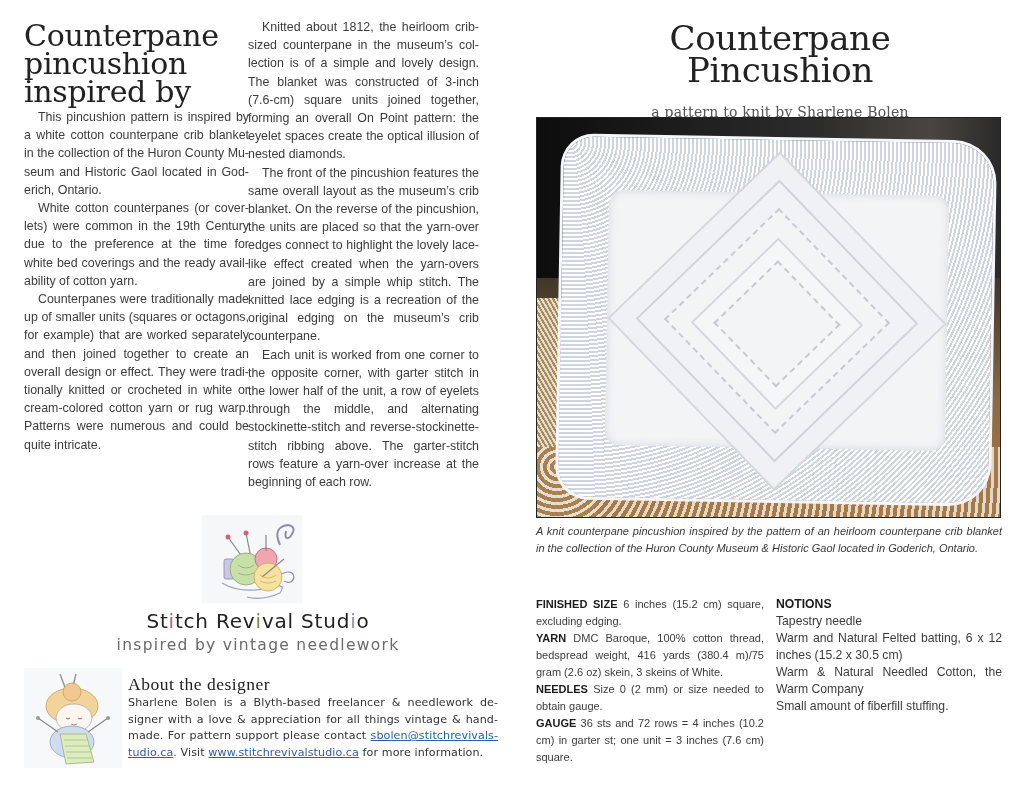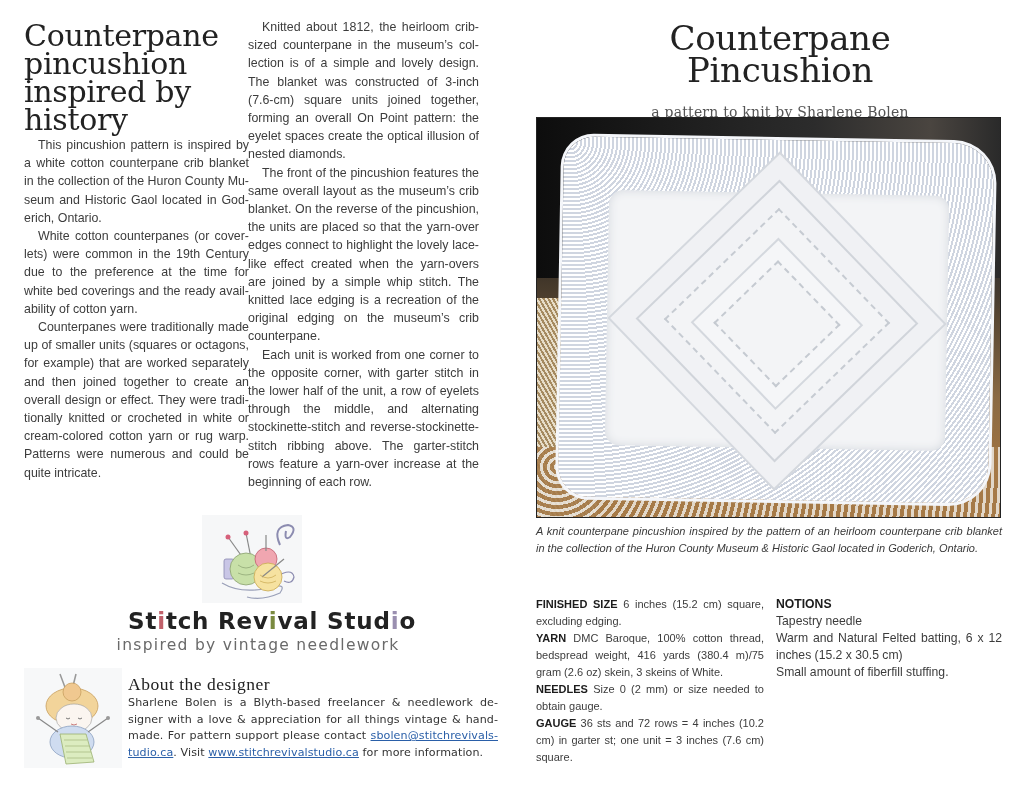--- a/index.html
+++ b/index.html
@@ -43,41 +43,40 @@
   .caption { position: absolute; left: 536px; top: 523px; width: 466px; font-style: italic; font-size: 11px; line-height: 16.8px; color: #3a3a3a; text-align: justify; }
 
   .specs { position: absolute; left: 536px; top: 596px; width: 228px; font-size: 11px; line-height: 17px; color: #3c3c3c; text-align: justify; }
   .specs b { color: #1c1c1c; font-weight: bold; }
   .notions { position: absolute; left: 776px; top: 596px; width: 226px; font-size: 12.2px; line-height: 17px; color: #3c3c3c; text-align: justify; }
   .notions .nh { font-weight: bold; color: #1c1c1c; }
 
   
   .logo-art { position: absolute; left: 202px; top: 515px; width: 100px; height: 88px; background: #f6f7f8; }
   .brand { position: absolute; left: 100px; top: 606px; width: 316px; text-align: center; }
-  .brand .name { font-family: "DejaVu Sans", sans-serif; font-size: 23px; line-height: 30px; color: #222; letter-spacing: 0.8px; font-weight: bold; text-align: right; }
+  .brand .name { font-family: "DejaVu Sans", sans-serif; font-size: 20px; line-height: 30px; color: #222; letter-spacing: 0.8px; font-weight: normal; }
   .brand .name .i1 { color: #c0606a; }
   .brand .name .i2 { color: #7a8a40; }
   .brand .name .i3 { color: #9a8fb0; }
   .brand .tag { font-family: "DejaVu Sans", sans-serif; font-size: 15.5px; line-height: 18px; color: #6a6a6a; letter-spacing: 1.3px; font-weight: normal; }
 
   .designer-art { position: absolute; left: 24px; top: 668px; width: 98px; height: 100px; background: #f7f8f9; }
   .about { position: absolute; left: 128px; top: 673px; width: 370px; }
   .about .ah { font-family: Liberation Serif, serif; font-size: 17.5px; line-height: 22px; color: #222; letter-spacing: 0.5px; }
   .about .ab { font-family: "DejaVu Sans", sans-serif; font-size: 11.1px; line-height: 16.6px; color: #333; text-align: justify; letter-spacing: 0.1px; }
   .about a { color: #2a5fa8; text-decoration: underline; }
 </style>
 </head>
 <body>
 
 <div class="col col1">
   <h1 class="headline">
     <span>Counterpane</span>
     <span>pincushion</span>
     <span>inspired by</span>
-    <span>history</span>
   </h1>
   <p>This pincushion pattern is inspired by a white cotton counterpane crib blanket in the collection of the Huron County Mu­seum and Historic Gaol located in God­erich, Ontario.</p>
   <p>White cotton counterpanes (or cover­lets) were common in the 19th Century due to the preference at the time for white bed coverings and the ready avail­ability of cotton yarn.</p>
   <p>Counterpanes were traditionally made up of smaller units (squares or octagons, for example) that are worked separate­ly and then joined together to create an overall design or effect. They were tradi­tionally knitted or crocheted in white or cream-colored cotton yarn or rug warp. Patterns were numerous and could be quite intricate.</p>
 </div>
 
 <div class="col col2">
   <p>Knitted about 1812, the heirloom crib-sized counterpane in the museum’s col­lection is of a simple and lovely design. The blanket was constructed of 3-inch (7.6-cm) square units joined together, forming an overall On Point pattern: the eyelet spaces create the optical illusion of nested diamonds.</p>
   <p>The front of the pincushion features the same overall layout as the museum’s crib blanket. On the reverse of the pin­cushion, the units are placed so that the yarn-over edges connect to highlight the lovely lace-like effect created when the yarn-overs are joined by a simple whip stitch. The knitted lace edging is a recre­ation of the original edging on the muse­um’s crib counterpane.</p>
   <p>Each unit is worked from one corner to the opposite corner, with garter stitch in the lower half of the unit, a row of eye­lets through the middle, and alternating stockinette-stitch and reverse-stock­inette-stitch ribbing above. The gar­ter-stitch rows feature a yarn-over in­crease at the beginning of each row.</p>
@@ -152,14 +151,15 @@
   <div><b>FINISHED SIZE</b><span> 6 inches (15.2 cm) square, excluding edging.</span></div>
   <div><b>YARN</b><span> DMC Baroque, 100% cotton thread, bedspread weight, 416 yards (380.4 m)/75 gram (2.6 oz) skein, 3 skeins of White.</span></div>
   <div><b>NEEDLES</b><span> Size 0 (2 mm) or size needed to obtain gauge.</span></div>
   <div><b>GAUGE</b><span> 36 sts and 72 rows = 4 inches (10.2 cm) in garter st; one unit = 3 inches (7.6 cm) square.</span></div>
 </div>
 
 <div class="notions">
   <div class="nh">NOTIONS</div>
   <div>Tapestry needle</div>
   <div>Warm and Natural Felted batting, 6 x 12 inches (15.2 x 30.5 cm)</div>
+  <div>Warm &amp; Natural Needled Cotton, the Warm Company</div>
   <div>Small amount of fiberfill stuffing.</div>
 </div>
 
 </body></html>

